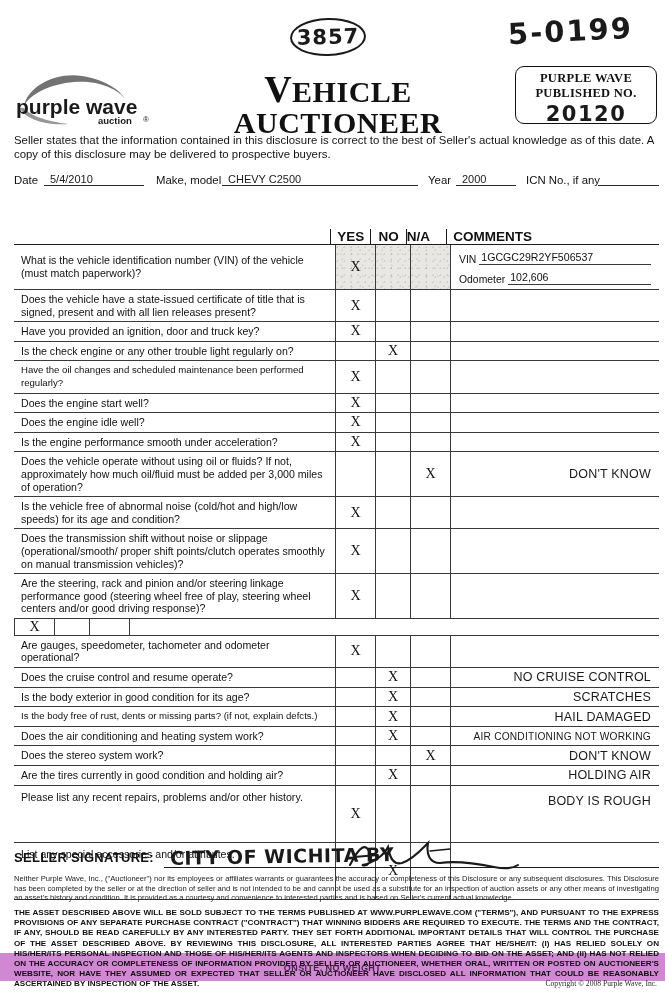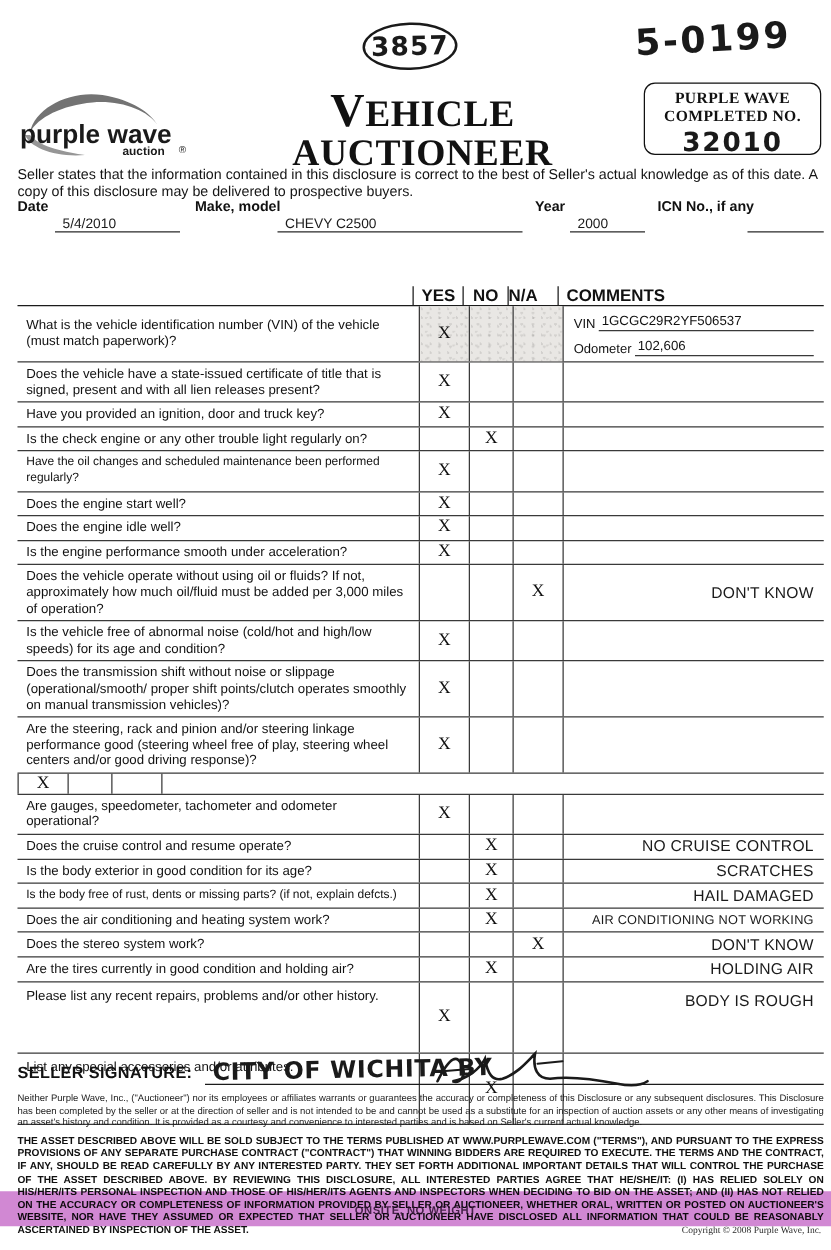--- a/index.html
+++ b/index.html
@@ -49,21 +49,21 @@
   .custbox .num{font-size:21px;margin-top:1px;letter-spacing:1.5px;}
 
   .statement{
     position:absolute;left:14px;top:133px;width:640px;
     font-size:11.4px;line-height:14px;color:#141414;
   }
 
   
   .dateline{position:absolute;left:14px;top:168px;width:645px;height:20px;font-size:11.4px;}
   .dateline .fl{position:absolute;bottom:2px;border-bottom:1px solid #2a2a2a;height:13px;}
-  .dateline .lbl{position:absolute;bottom:16px;font-weight:bold;}
+  .dateline .lbl{position:absolute;bottom:2px;}
   .dateline .val{position:absolute;bottom:3px;font-size:11px;color:#1a1a1a;}
 
   
   .tbl{position:absolute;left:14px;top:186px;width:645px;margin-top:40px;}
   .thead{
     display:flex;height:18px;align-items:flex-end;
     font-weight:bold;font-size:13.5px;
     border-bottom:1.6px solid #1b1b1b;
   }
   .c-q{width:321px;}
@@ -163,22 +163,22 @@
       <text x="6" y="44" font-family="Liberation Sans, sans-serif" font-size="21" font-weight="bold" fill="#1a1a1a">purple wave</text>
       <text x="88" y="54" font-family="Liberation Sans, sans-serif" font-size="9.5" font-weight="bold" fill="#1a1a1a">auction</text>
       <text x="133" y="52" font-family="Liberation Sans, sans-serif" font-size="8" fill="#1a1a1a">®</text>
     </svg>
   </div>
 
   <div class="title"><span class="cap">V</span><span>EHICLE AUCTIONEER</span></div>
 
   <div class="custbox">
     <div class="l1">PURPLE WAVE</div>
-    <div class="l2">COMPLETED NO.</div>
-    <div class="num hand">32010</div>
+    <div class="l2">PUBLISHED NO.</div>
+    <div class="num hand">20120</div>
   </div>
 
   <div class="statement">Seller states that the information contained in this disclosure is correct to the best of Seller's actual knowledge as of this date. A copy of this disclosure may be delivered to prospective buyers.</div>
 
   <div class="dateline">
     <span class="lbl" style="left:0;">Date</span>
     <span class="fl" style="left:30px;width:100px;"></span>
     <span class="val" style="left:36px;">5/4/2010</span>
 
     <span class="lbl" style="left:142px;">Make, model</span>

